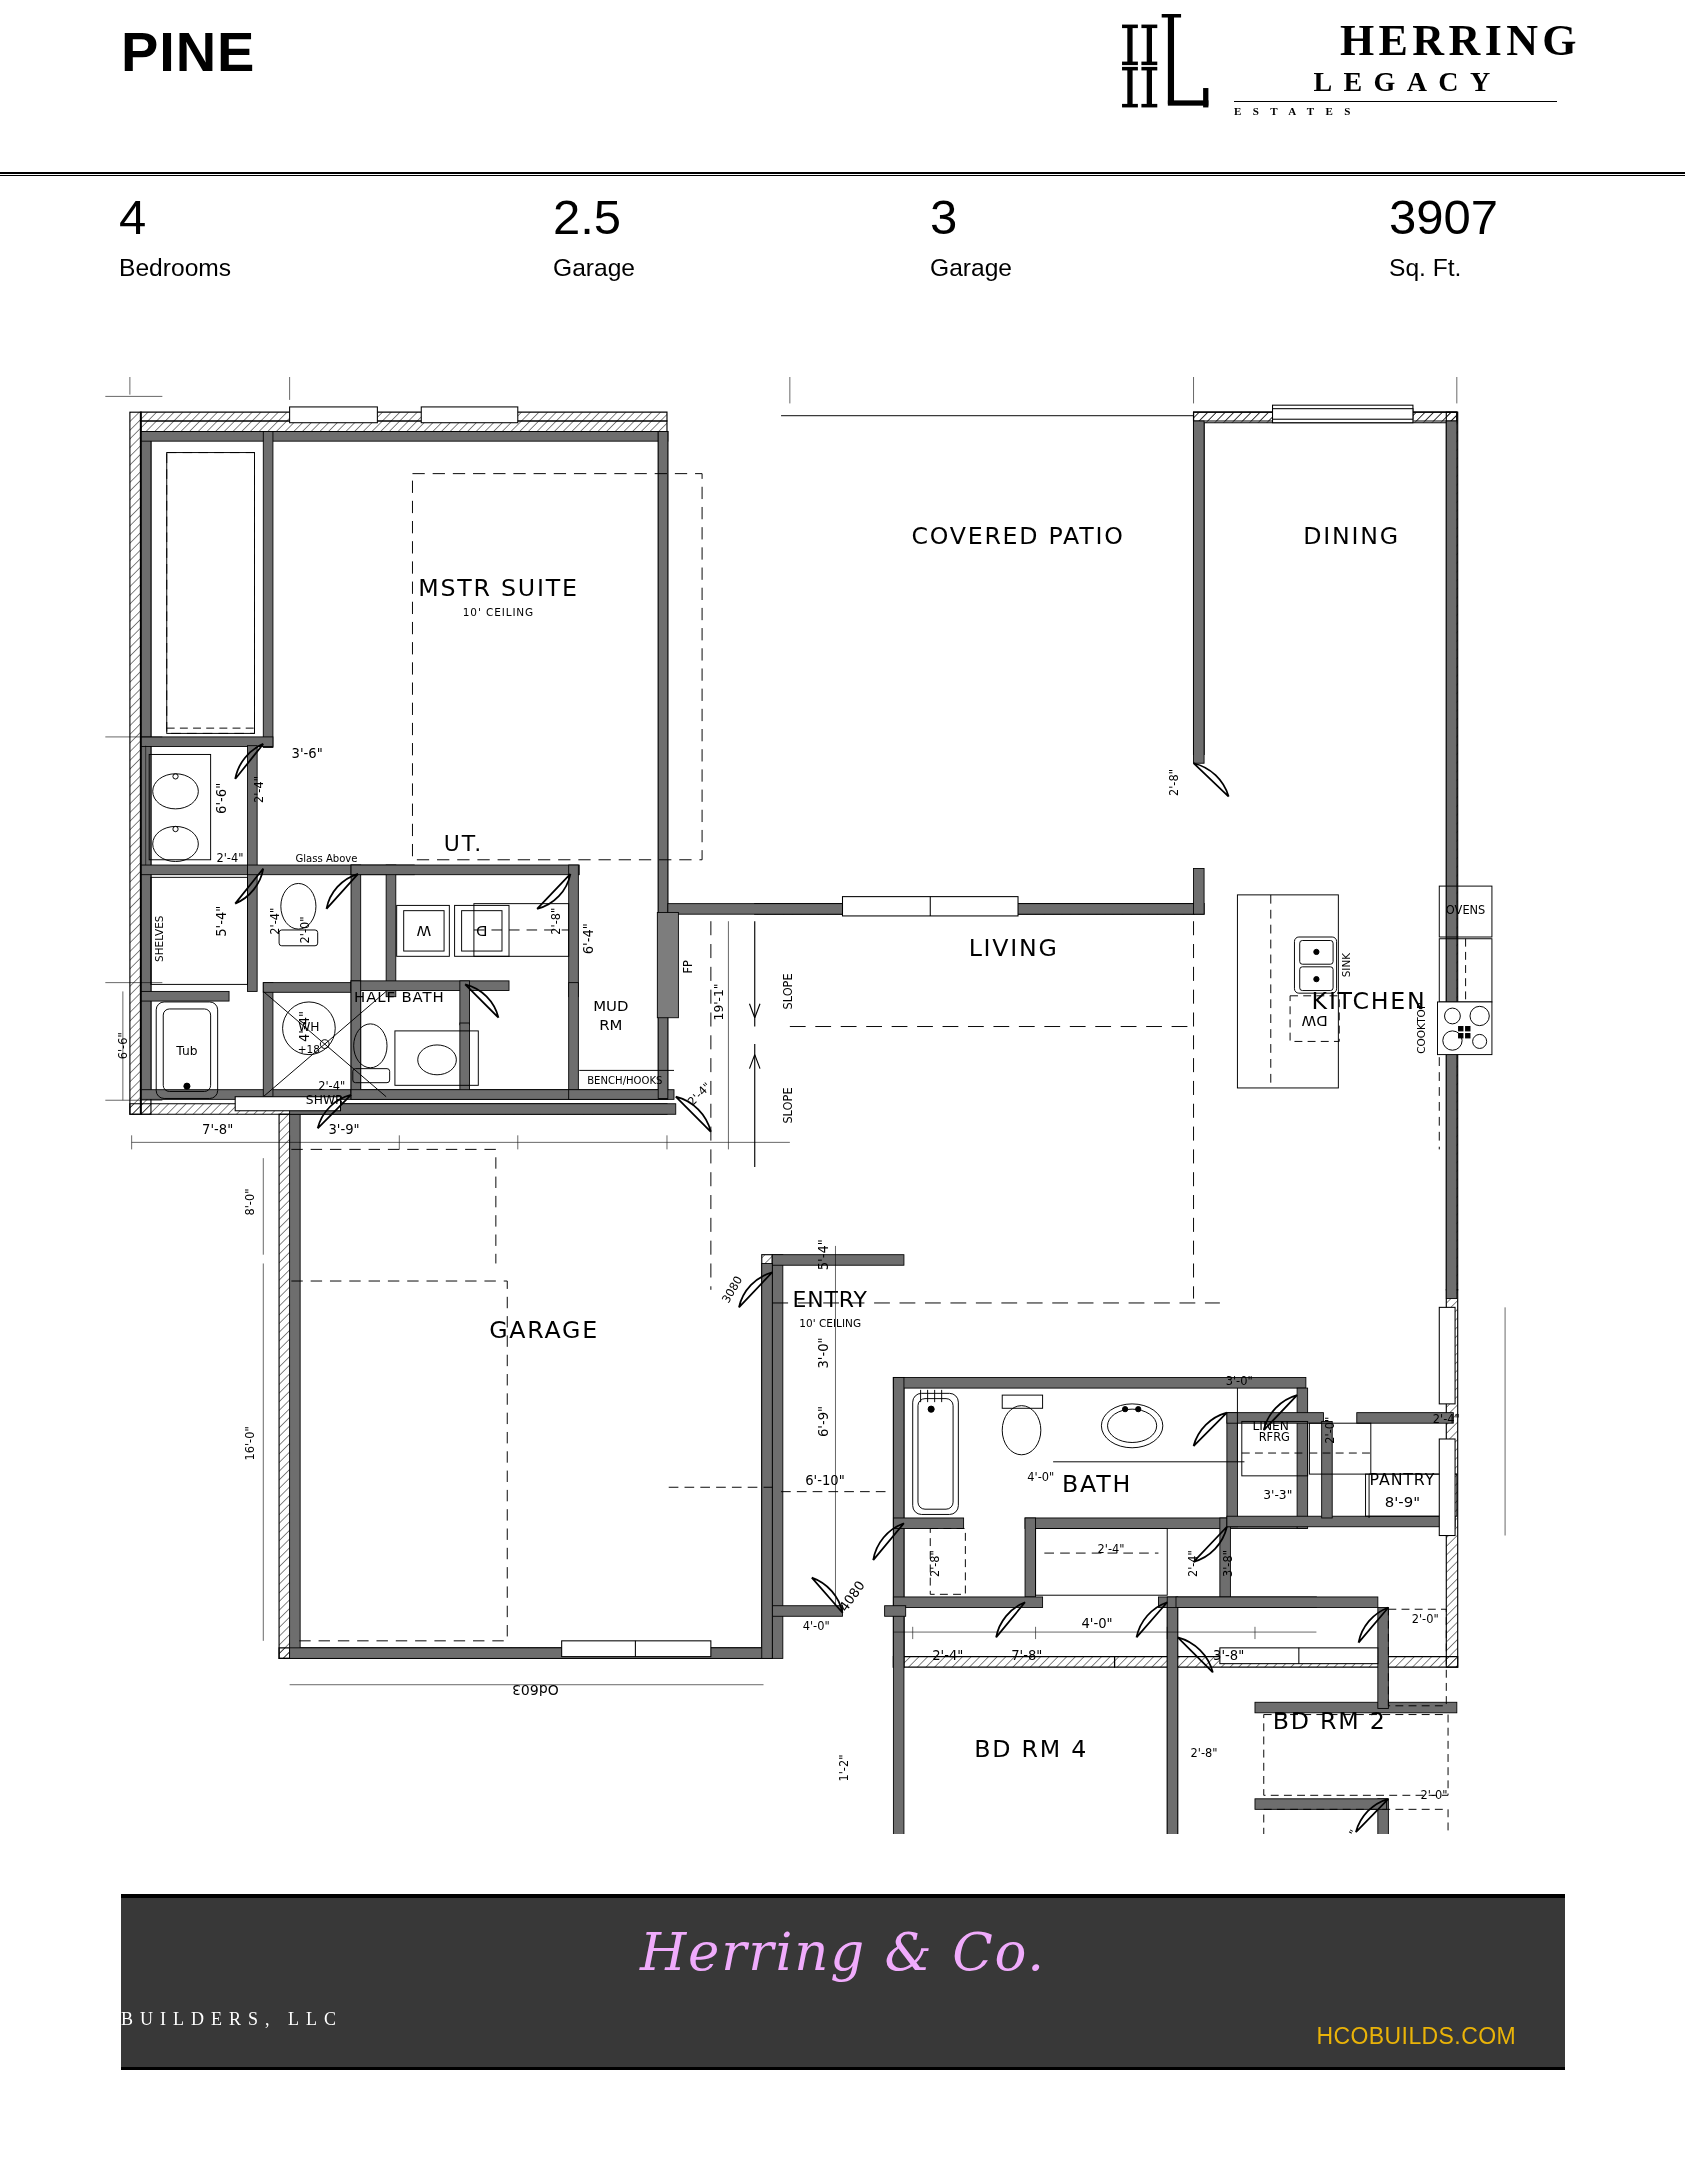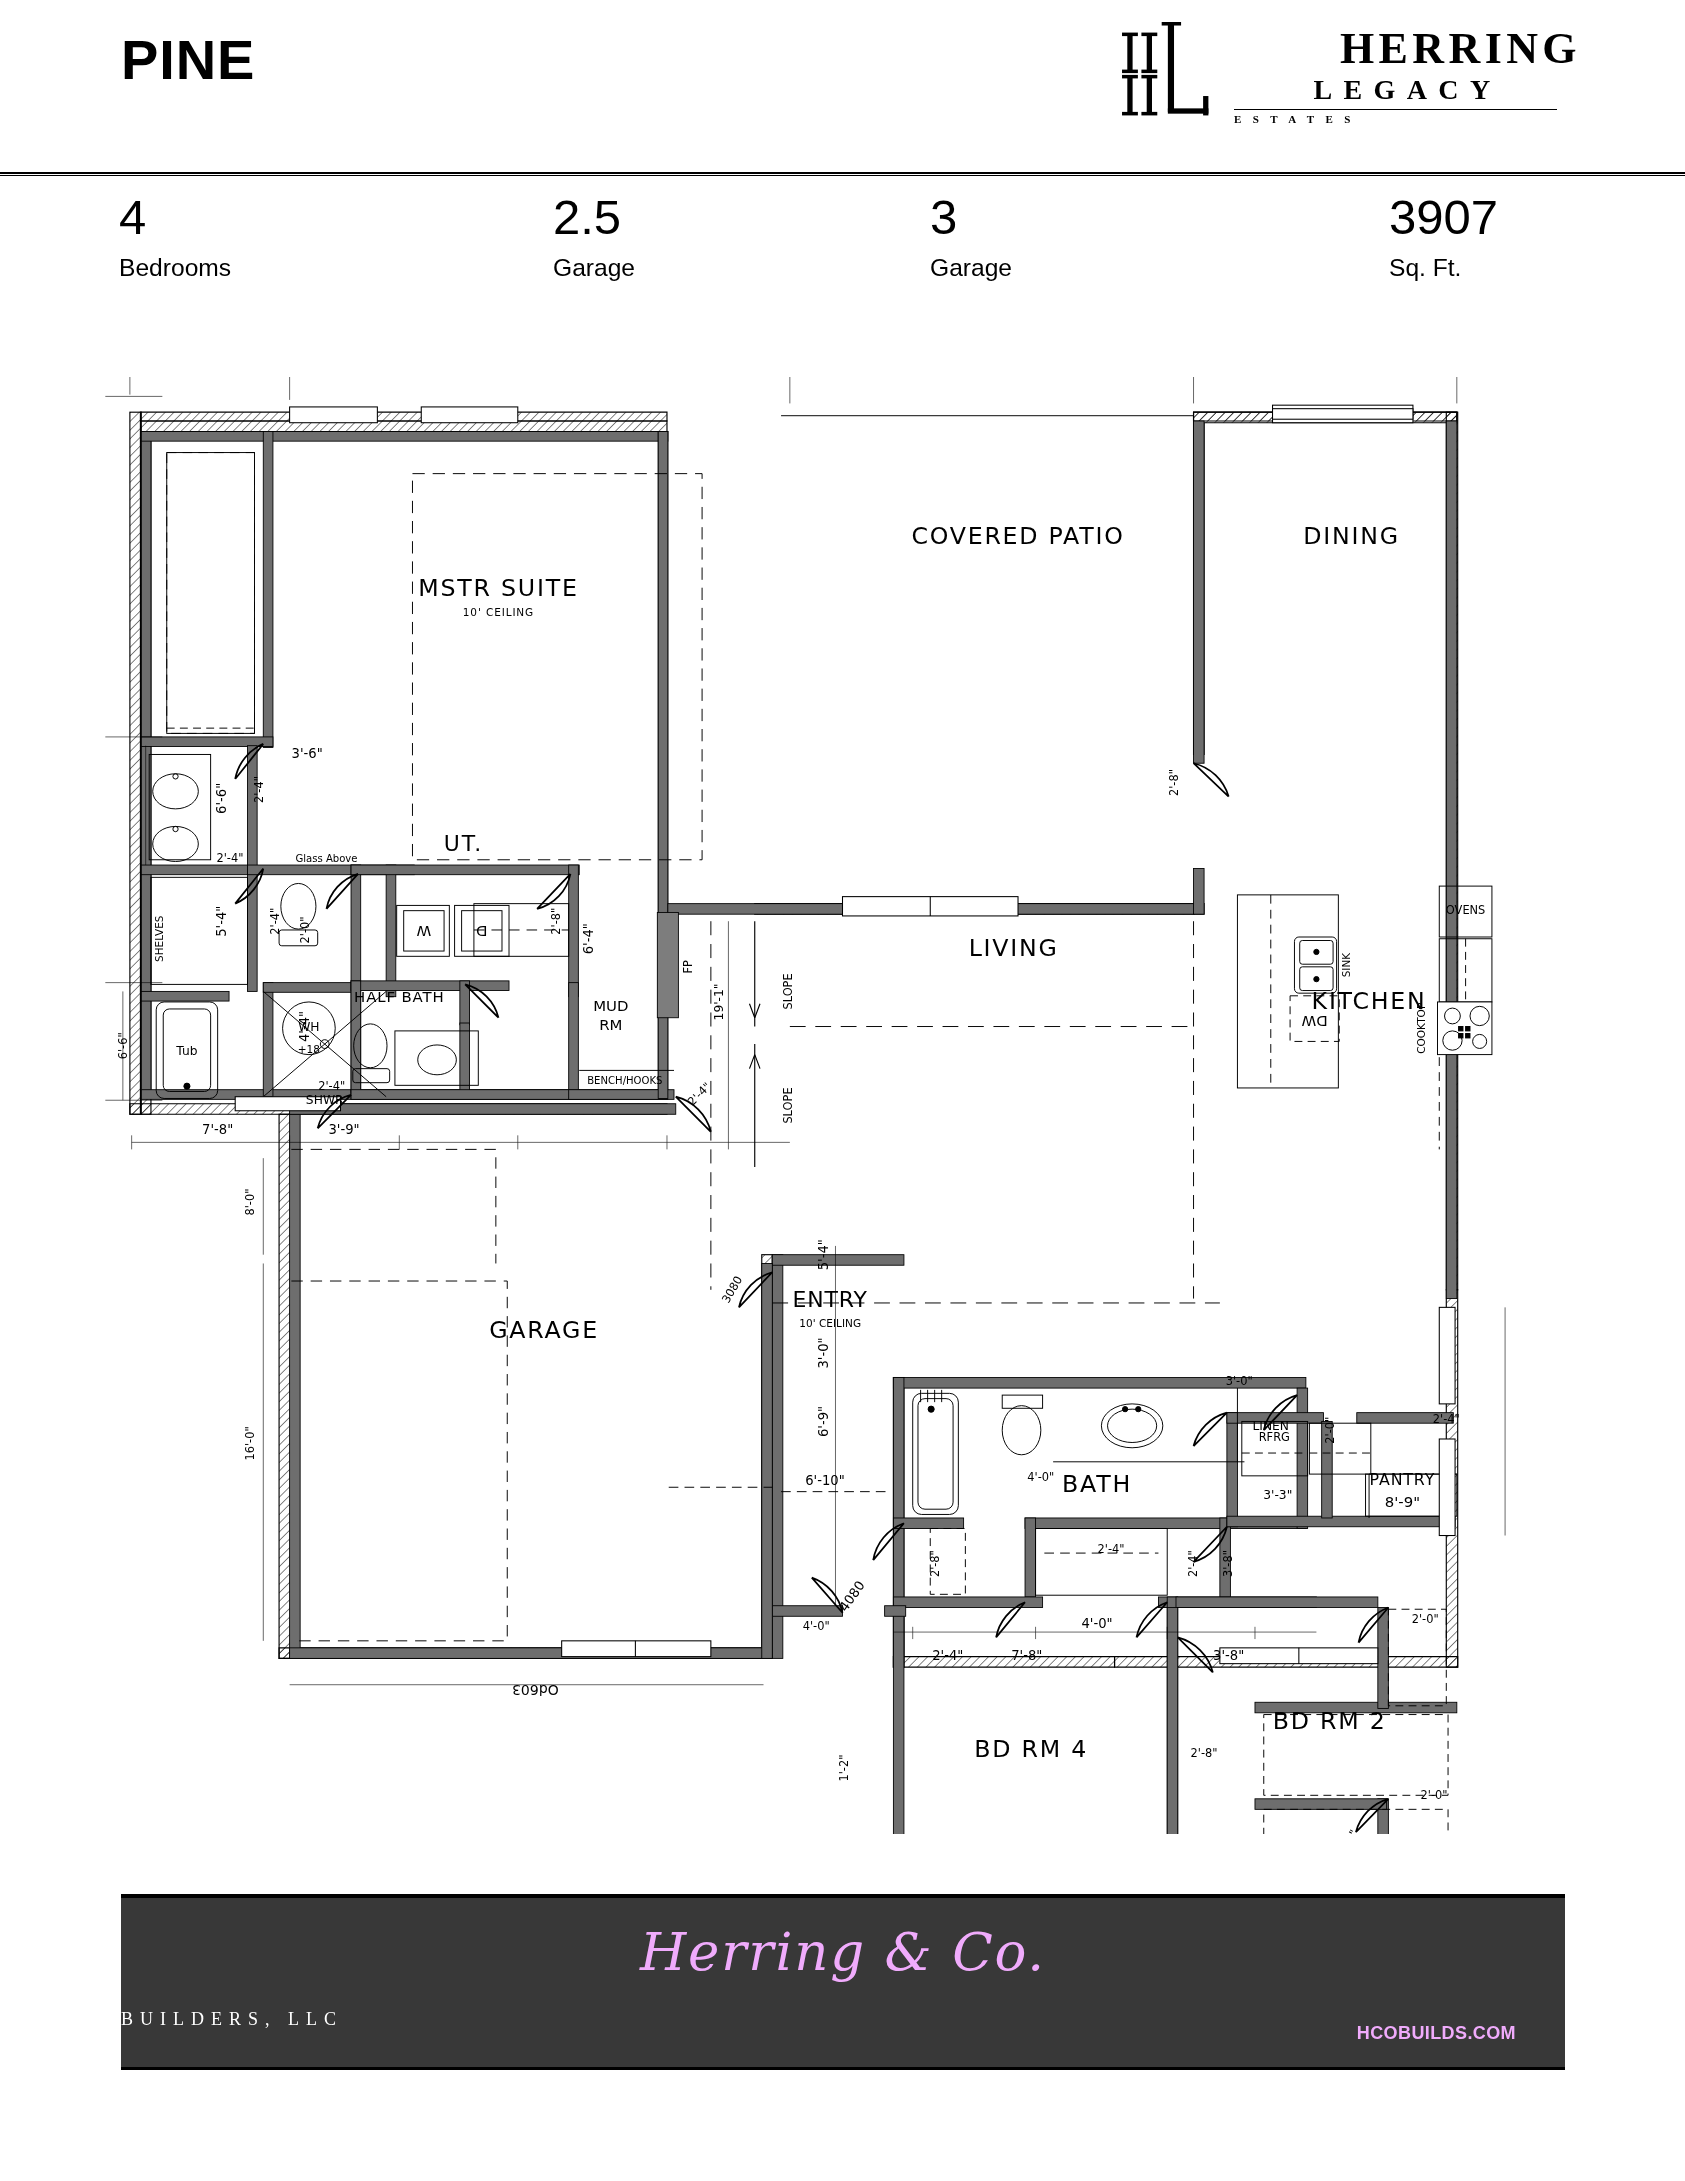--- a/index.html
+++ b/index.html
@@ -4,21 +4,21 @@
 <style>
   * { box-sizing: border-box; }
   html, body { margin:0; padding:0; background:#ffffff; }
   body {
     width:1685px; height:2181px; position:relative;
     font-family:"Liberation Sans", sans-serif; color:#000;
     overflow:hidden;
   }
 
   
-  #header { position:absolute; left:0; top:8px; width:1685px; height:199px; }
+  #header { position:absolute; left:0; top:0; width:1685px; height:199px; }
   #plan-title {
     position:absolute; left:121px; top:19.3px;
     font-family:"Liberation Sans", sans-serif;
     font-size:56px; font-weight:bold; letter-spacing:0.9px;
   }
   #logo { position:absolute; right:107px; top:12.3px; width:456px; height:105px; }
   #logo .mono { position:absolute; left:0; top:1.8px; width:97px; height:104px; }
   #logo .wordmark { position:absolute; left:112px; top:7px; width:347px; }
   #logo .herring {
     font-family:"Liberation Serif", serif; font-size:44px; font-weight:bold;
@@ -66,23 +66,22 @@
     font-family:"DejaVu Serif", serif; font-style:italic; font-size:53px;
     color:#f0abfc; letter-spacing:1.8px;
   }
   #footer-builders {
     position:absolute; left:0; right:0; top:111px; text-align:left;
     font-family:"Liberation Serif", serif; font-size:18px; color:#fff;
     letter-spacing:7px;
   }
   #footer-url {
     position:absolute; right:49px; top:125px;
-    font-family:"Liberation Sans", sans-serif; font-size:18px; color:#f0abfc;
+    font-family:"Liberation Sans", sans-serif; font-size:23px; color:#eab308;
     letter-spacing:0.4px;
-    font-weight:bold;
   }
 </style>
 </head>
 <body>
 
 <div id="header">
   <div id="plan-title">PINE</div>
 
   <div id="logo">
     <svg class="mono" viewBox="0 0 110 118">

